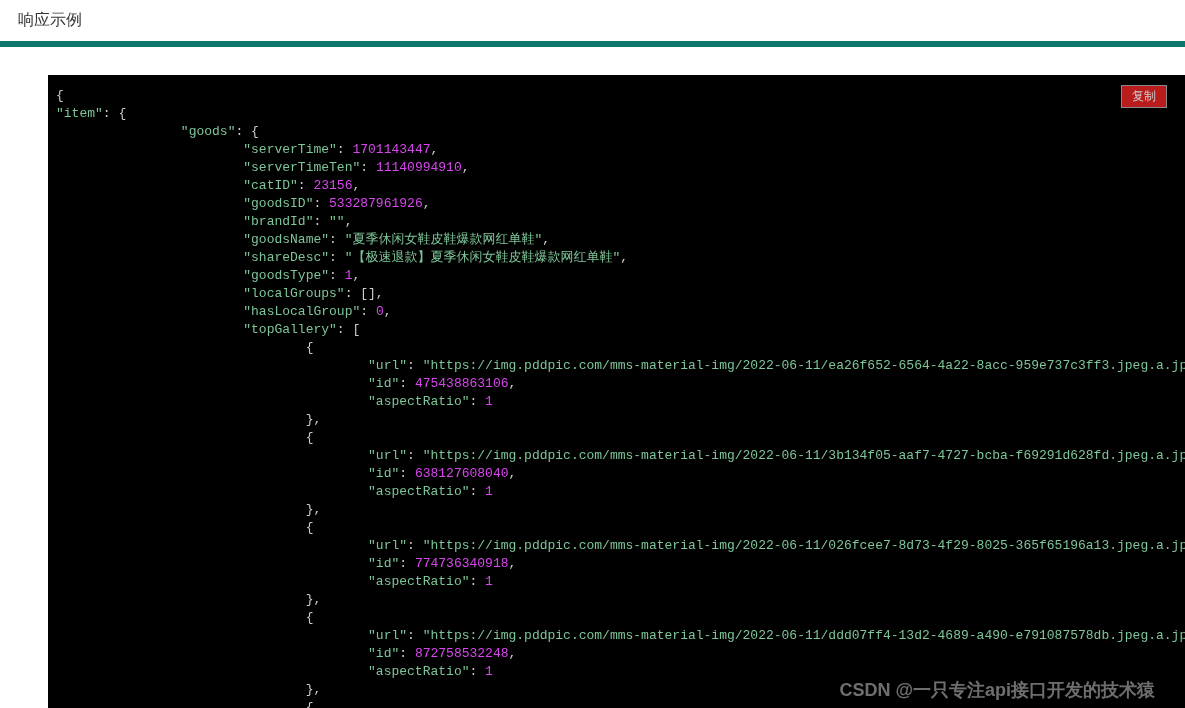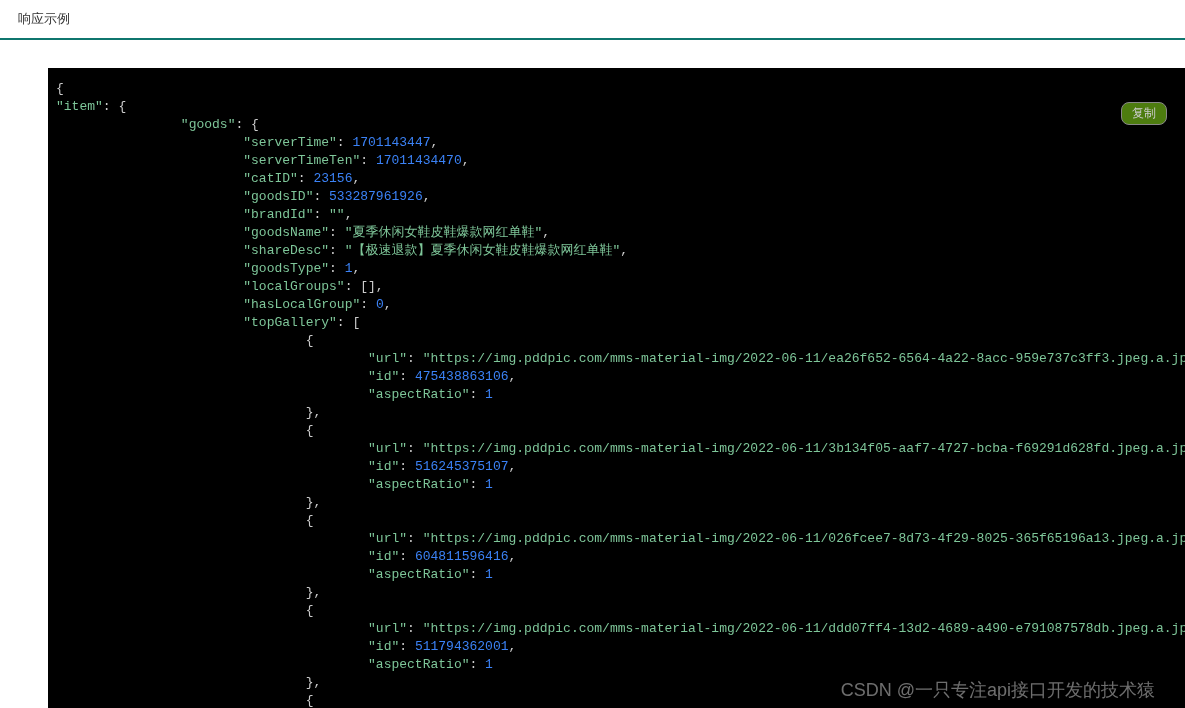--- a/index.html
+++ b/index.html
@@ -10,109 +10,109 @@
     body {
       font-family: -apple-system, BlinkMacSystemFont, "Segoe UI", Arial, sans-serif;
       background: #ffffff;
       width: 1185px;
       height: 708px;
       overflow: hidden;
       position: relative;
     }
     .header {
       padding: 10px 18px;
-      border-bottom: 2px solid #0f766e;
-      font-size: 13px;
+      border-bottom: 6px solid #0f766e;
+      font-size: 16px;
       color: #333;
     }
     .code-container {
       margin: 28px 0 0 48px;
       background: #000000;
       color: #fff;
       font-family: Consolas, "Courier New", monospace;
       font-size: 13px;
       line-height: 18px;
       padding: 12px 8px;
       position: relative;
       height: 650px;
       overflow: hidden;
     }
     .copy-btn {
       position: absolute;
       top: 10px;
       right: 18px;
-      background: #4d7c0f;
+      background: #b91c1c;
       color: #ccc;
       border: 1px solid #888;
-      border-radius: 8px;
+      border-radius: 0;
       padding: 2px 10px;
       font-size: 12px;
       cursor: pointer;
       font-family: -apple-system, sans-serif;
-      margin-top: 24px;
     }
     .code-line {
       white-space: pre;
       color: #cccccc;
     }
     .k { color: #7ec699; } 
     .s { color: #7ec699; } 
-    .n { color: #3b82f6; text-align: right; } 
+    .n { color: #d946ef; text-align: right; } 
     .p { color: #cccccc; } 
     .watermark {
       position: absolute;
       bottom: 6px;
       right: 30px;
       color: rgba(200,200,200,0.55);
       font-size: 18px;
       font-family: -apple-system, sans-serif;
       pointer-events: none;
+      font-weight: bold;
     }
   </style>
 </head>
 <body>
 
 <div class="header">
   <span>响应示例</span>
 </div>
 
 <div class="code-container">
   <button class="copy-btn">复制</button>
   <div id="code-content">
       <div class="code-line"><span class="p">{</span></div>
       <div class="code-line"><span class="k">"item"</span><span class="p">: {</span></div>
       <div class="code-line">                <span class="k">"goods"</span><span class="p">: {</span></div>
       <div class="code-line">                        <span class="k">"serverTime"</span><span class="p">: </span><span class="n">1701143447</span><span class="p">,</span></div>
-      <div class="code-line">                        <span class="k">"serverTimeTen"</span><span class="p">: </span><span class="n">17011434470</span><span class="p">,</span></div>
+      <div class="code-line">                        <span class="k">"serverTimeTen"</span><span class="p">: </span><span class="n">11140994910</span><span class="p">,</span></div>
       <div class="code-line">                        <span class="k">"catID"</span><span class="p">: </span><span class="n">23156</span><span class="p">,</span></div>
       <div class="code-line">                        <span class="k">"goodsID"</span><span class="p">: </span><span class="n">533287961926</span><span class="p">,</span></div>
       <div class="code-line">                        <span class="k">"brandId"</span><span class="p">: </span><span class="s">""</span><span class="p">,</span></div>
       <div class="code-line">                        <span class="k">"goodsName"</span><span class="p">: </span><span class="s">"夏季休闲女鞋皮鞋爆款网红单鞋"</span><span class="p">,</span></div>
       <div class="code-line">                        <span class="k">"shareDesc"</span><span class="p">: </span><span class="s">"【极速退款】夏季休闲女鞋皮鞋爆款网红单鞋"</span><span class="p">,</span></div>
       <div class="code-line">                        <span class="k">"goodsType"</span><span class="p">: </span><span class="n">1</span><span class="p">,</span></div>
       <div class="code-line">                        <span class="k">"localGroups"</span><span class="p">: [],</span></div>
       <div class="code-line">                        <span class="k">"hasLocalGroup"</span><span class="p">: </span><span class="n">0</span><span class="p">,</span></div>
       <div class="code-line">                        <span class="k">"topGallery"</span><span class="p">: [</span></div>
       <div class="code-line">                                <span class="p">{</span></div>
       <div class="code-line">                                        <span class="k">"url"</span><span class="p">: </span><span class="s">"https://img.pddpic.com/mms-material-img/2022-06-11/ea26f652-6564-4a22-8acc-959e737c3ff3.jpeg.a.jpeg"</span></div>
       <div class="code-line">                                        <span class="k">"id"</span><span class="p">: </span><span class="n">475438863106</span><span class="p">,</span></div>
       <div class="code-line">                                        <span class="k">"aspectRatio"</span><span class="p">: </span><span class="n">1</span><span class="p"></span></div>
       <div class="code-line">                                <span class="p">},</span></div>
       <div class="code-line">                                <span class="p">{</span></div>
       <div class="code-line">                                        <span class="k">"url"</span><span class="p">: </span><span class="s">"https://img.pddpic.com/mms-material-img/2022-06-11/3b134f05-aaf7-4727-bcba-f69291d628fd.jpeg.a.jpeg"</span></div>
-      <div class="code-line">                                        <span class="k">"id"</span><span class="p">: </span><span class="n">516245375107</span><span class="p">,</span></div>
+      <div class="code-line">                                        <span class="k">"id"</span><span class="p">: </span><span class="n">638127608040</span><span class="p">,</span></div>
       <div class="code-line">                                        <span class="k">"aspectRatio"</span><span class="p">: </span><span class="n">1</span><span class="p"></span></div>
       <div class="code-line">                                <span class="p">},</span></div>
       <div class="code-line">                                <span class="p">{</span></div>
       <div class="code-line">                                        <span class="k">"url"</span><span class="p">: </span><span class="s">"https://img.pddpic.com/mms-material-img/2022-06-11/026fcee7-8d73-4f29-8025-365f65196a13.jpeg.a.jpeg"</span></div>
-      <div class="code-line">                                        <span class="k">"id"</span><span class="p">: </span><span class="n">604811596416</span><span class="p">,</span></div>
+      <div class="code-line">                                        <span class="k">"id"</span><span class="p">: </span><span class="n">774736340918</span><span class="p">,</span></div>
       <div class="code-line">                                        <span class="k">"aspectRatio"</span><span class="p">: </span><span class="n">1</span><span class="p"></span></div>
       <div class="code-line">                                <span class="p">},</span></div>
       <div class="code-line">                                <span class="p">{</span></div>
       <div class="code-line">                                        <span class="k">"url"</span><span class="p">: </span><span class="s">"https://img.pddpic.com/mms-material-img/2022-06-11/ddd07ff4-13d2-4689-a490-e791087578db.jpeg.a.jpeg"</span></div>
-      <div class="code-line">                                        <span class="k">"id"</span><span class="p">: </span><span class="n">511794362001</span><span class="p">,</span></div>
+      <div class="code-line">                                        <span class="k">"id"</span><span class="p">: </span><span class="n">872758532248</span><span class="p">,</span></div>
       <div class="code-line">                                        <span class="k">"aspectRatio"</span><span class="p">: </span><span class="n">1</span><span class="p"></span></div>
       <div class="code-line">                                <span class="p">},</span></div>
       <div class="code-line">                                <span class="p">{</span></div>
     </div>
 </div>
 
 <div class="watermark">CSDN @一只专注api接口开发的技术猿</div>
 
 </body></html>

